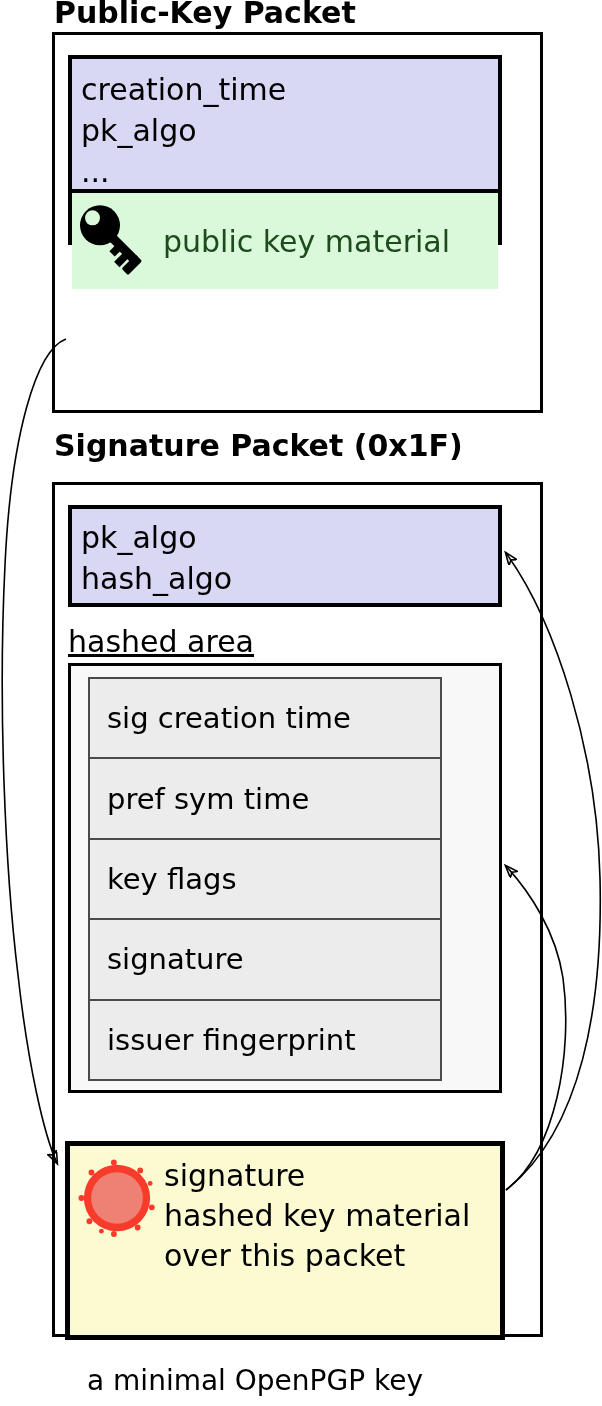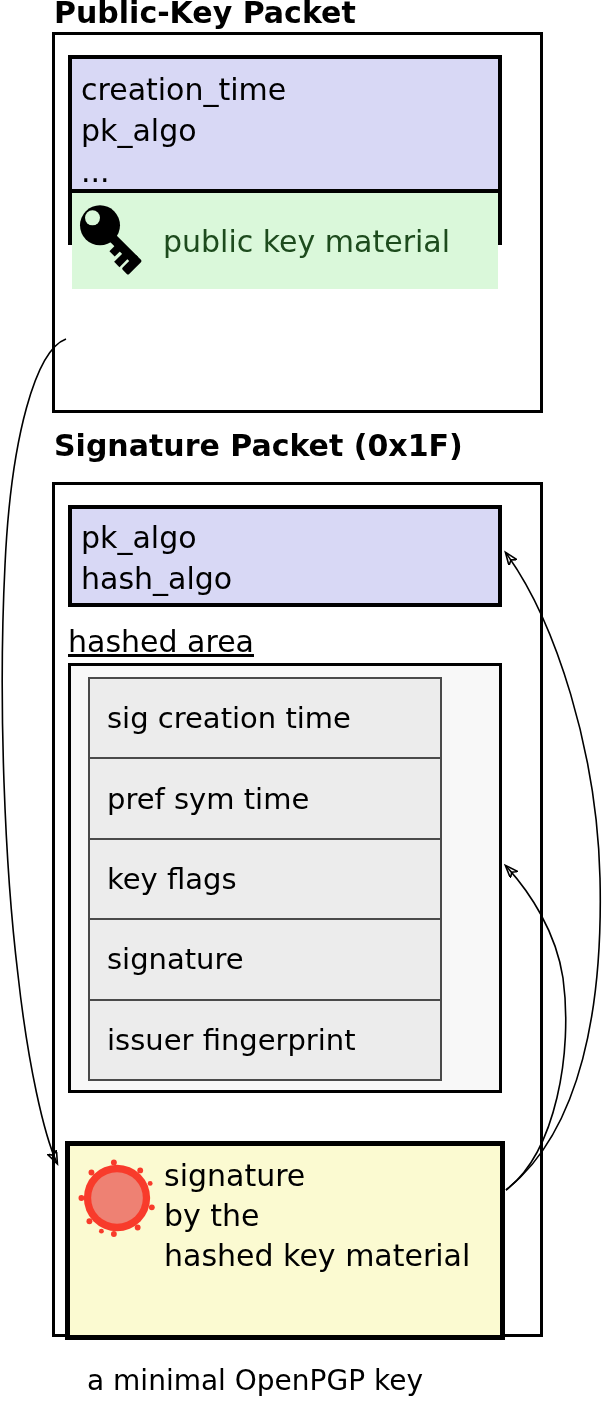--- a/index.html
+++ b/index.html
@@ -120,22 +120,22 @@
     <circle class="seal-outer" cx="3.5" cy="40" r="3"></circle>
     <circle class="seal-outer" cx="13.8" cy="13.8" r="3"></circle>
     <circle class="seal-outer" cx="36.8" cy="3.5" r="3"></circle>
     <circle class="seal-outer" cx="63.8" cy="11.7" r="3"></circle>
     <circle class="seal-outer" cx="74" cy="25" r="2.5"></circle>
     <circle class="seal-outer" cx="24" cy="74" r="2.5"></circle>
     <circle class="seal-inner" cx="40" cy="40" r="26.5"></circle>
   </svg>
   <div id="sig-text">
     <div>signature</div>
-    <div>by the</div>
     <div>hashed key material</div>
+    <div>over this packet</div>
   </div>
 </div>
 
 <div class="abs" id="caption">a minimal OpenPGP key</div>
 
 <svg class="abs" id="arrows" viewBox="0 0 602 1406">
   <defs>
     <marker id="ah" markerWidth="15" markerHeight="11" refX="12" refY="5" orient="auto" markerUnits="userSpaceOnUse">
       <path d="M0,0 L13,5 L0,10 L3.5,5 Z" fill="#000" stroke="none"></path>
     </marker>

